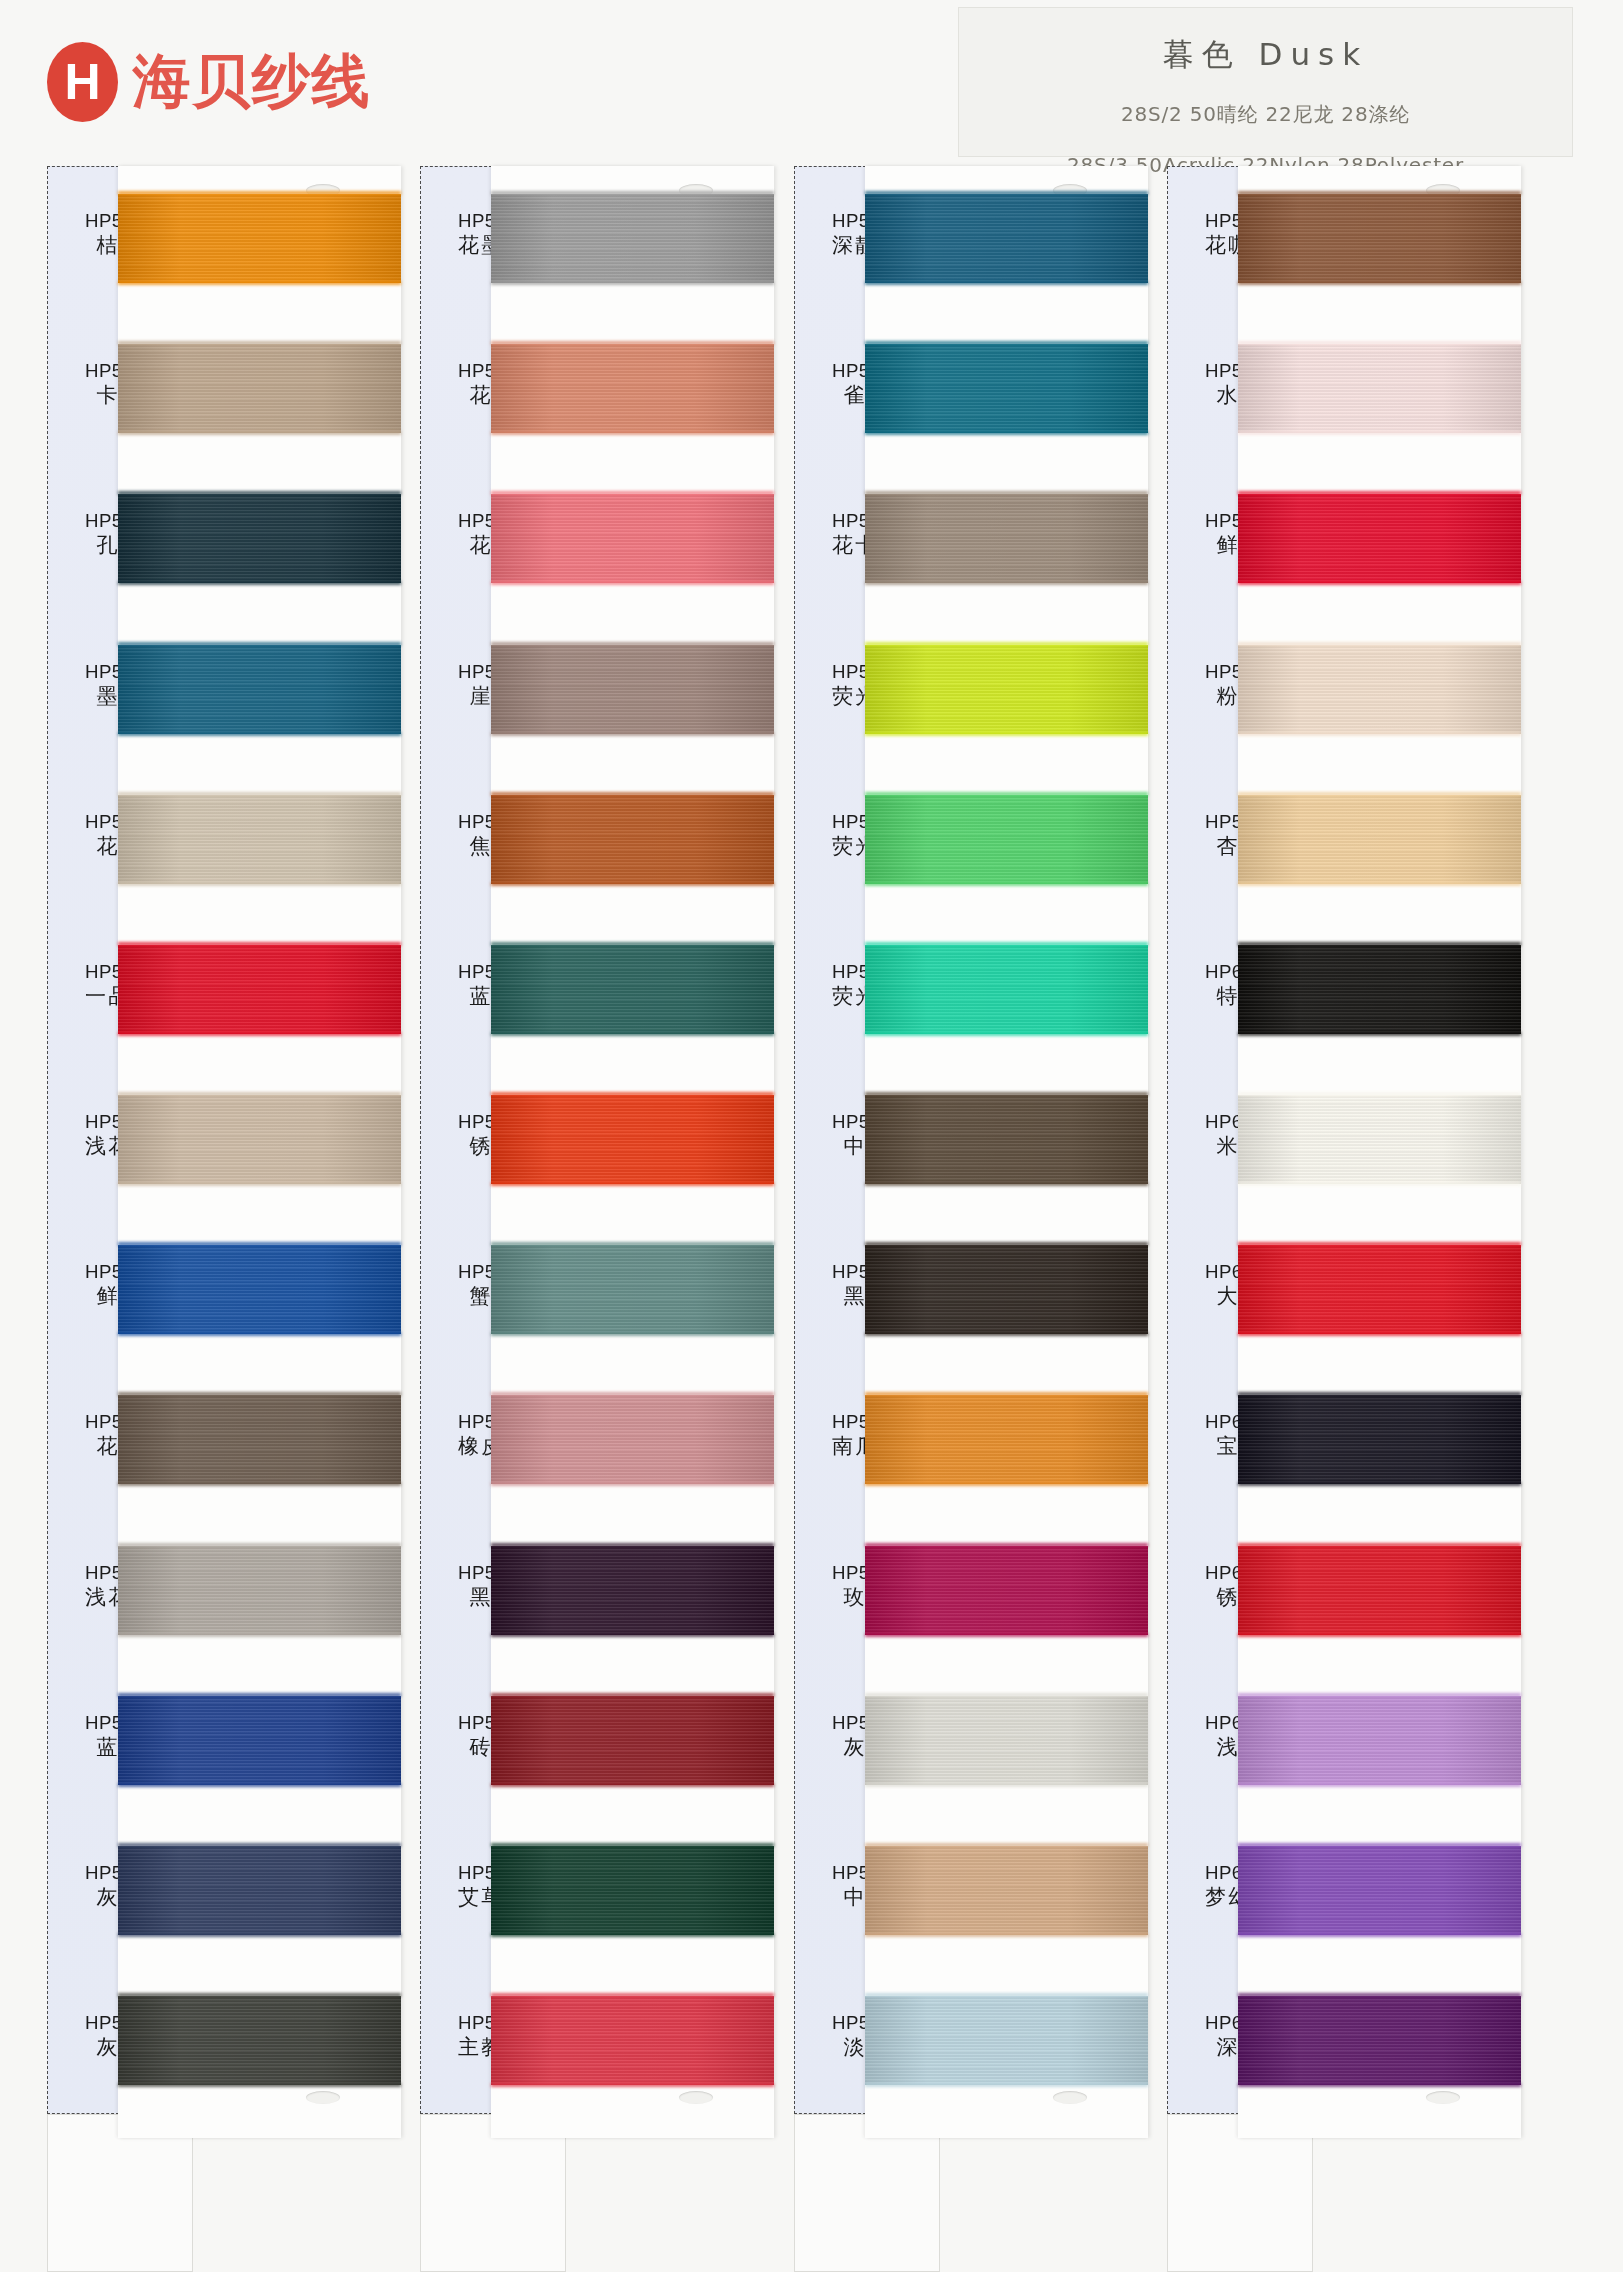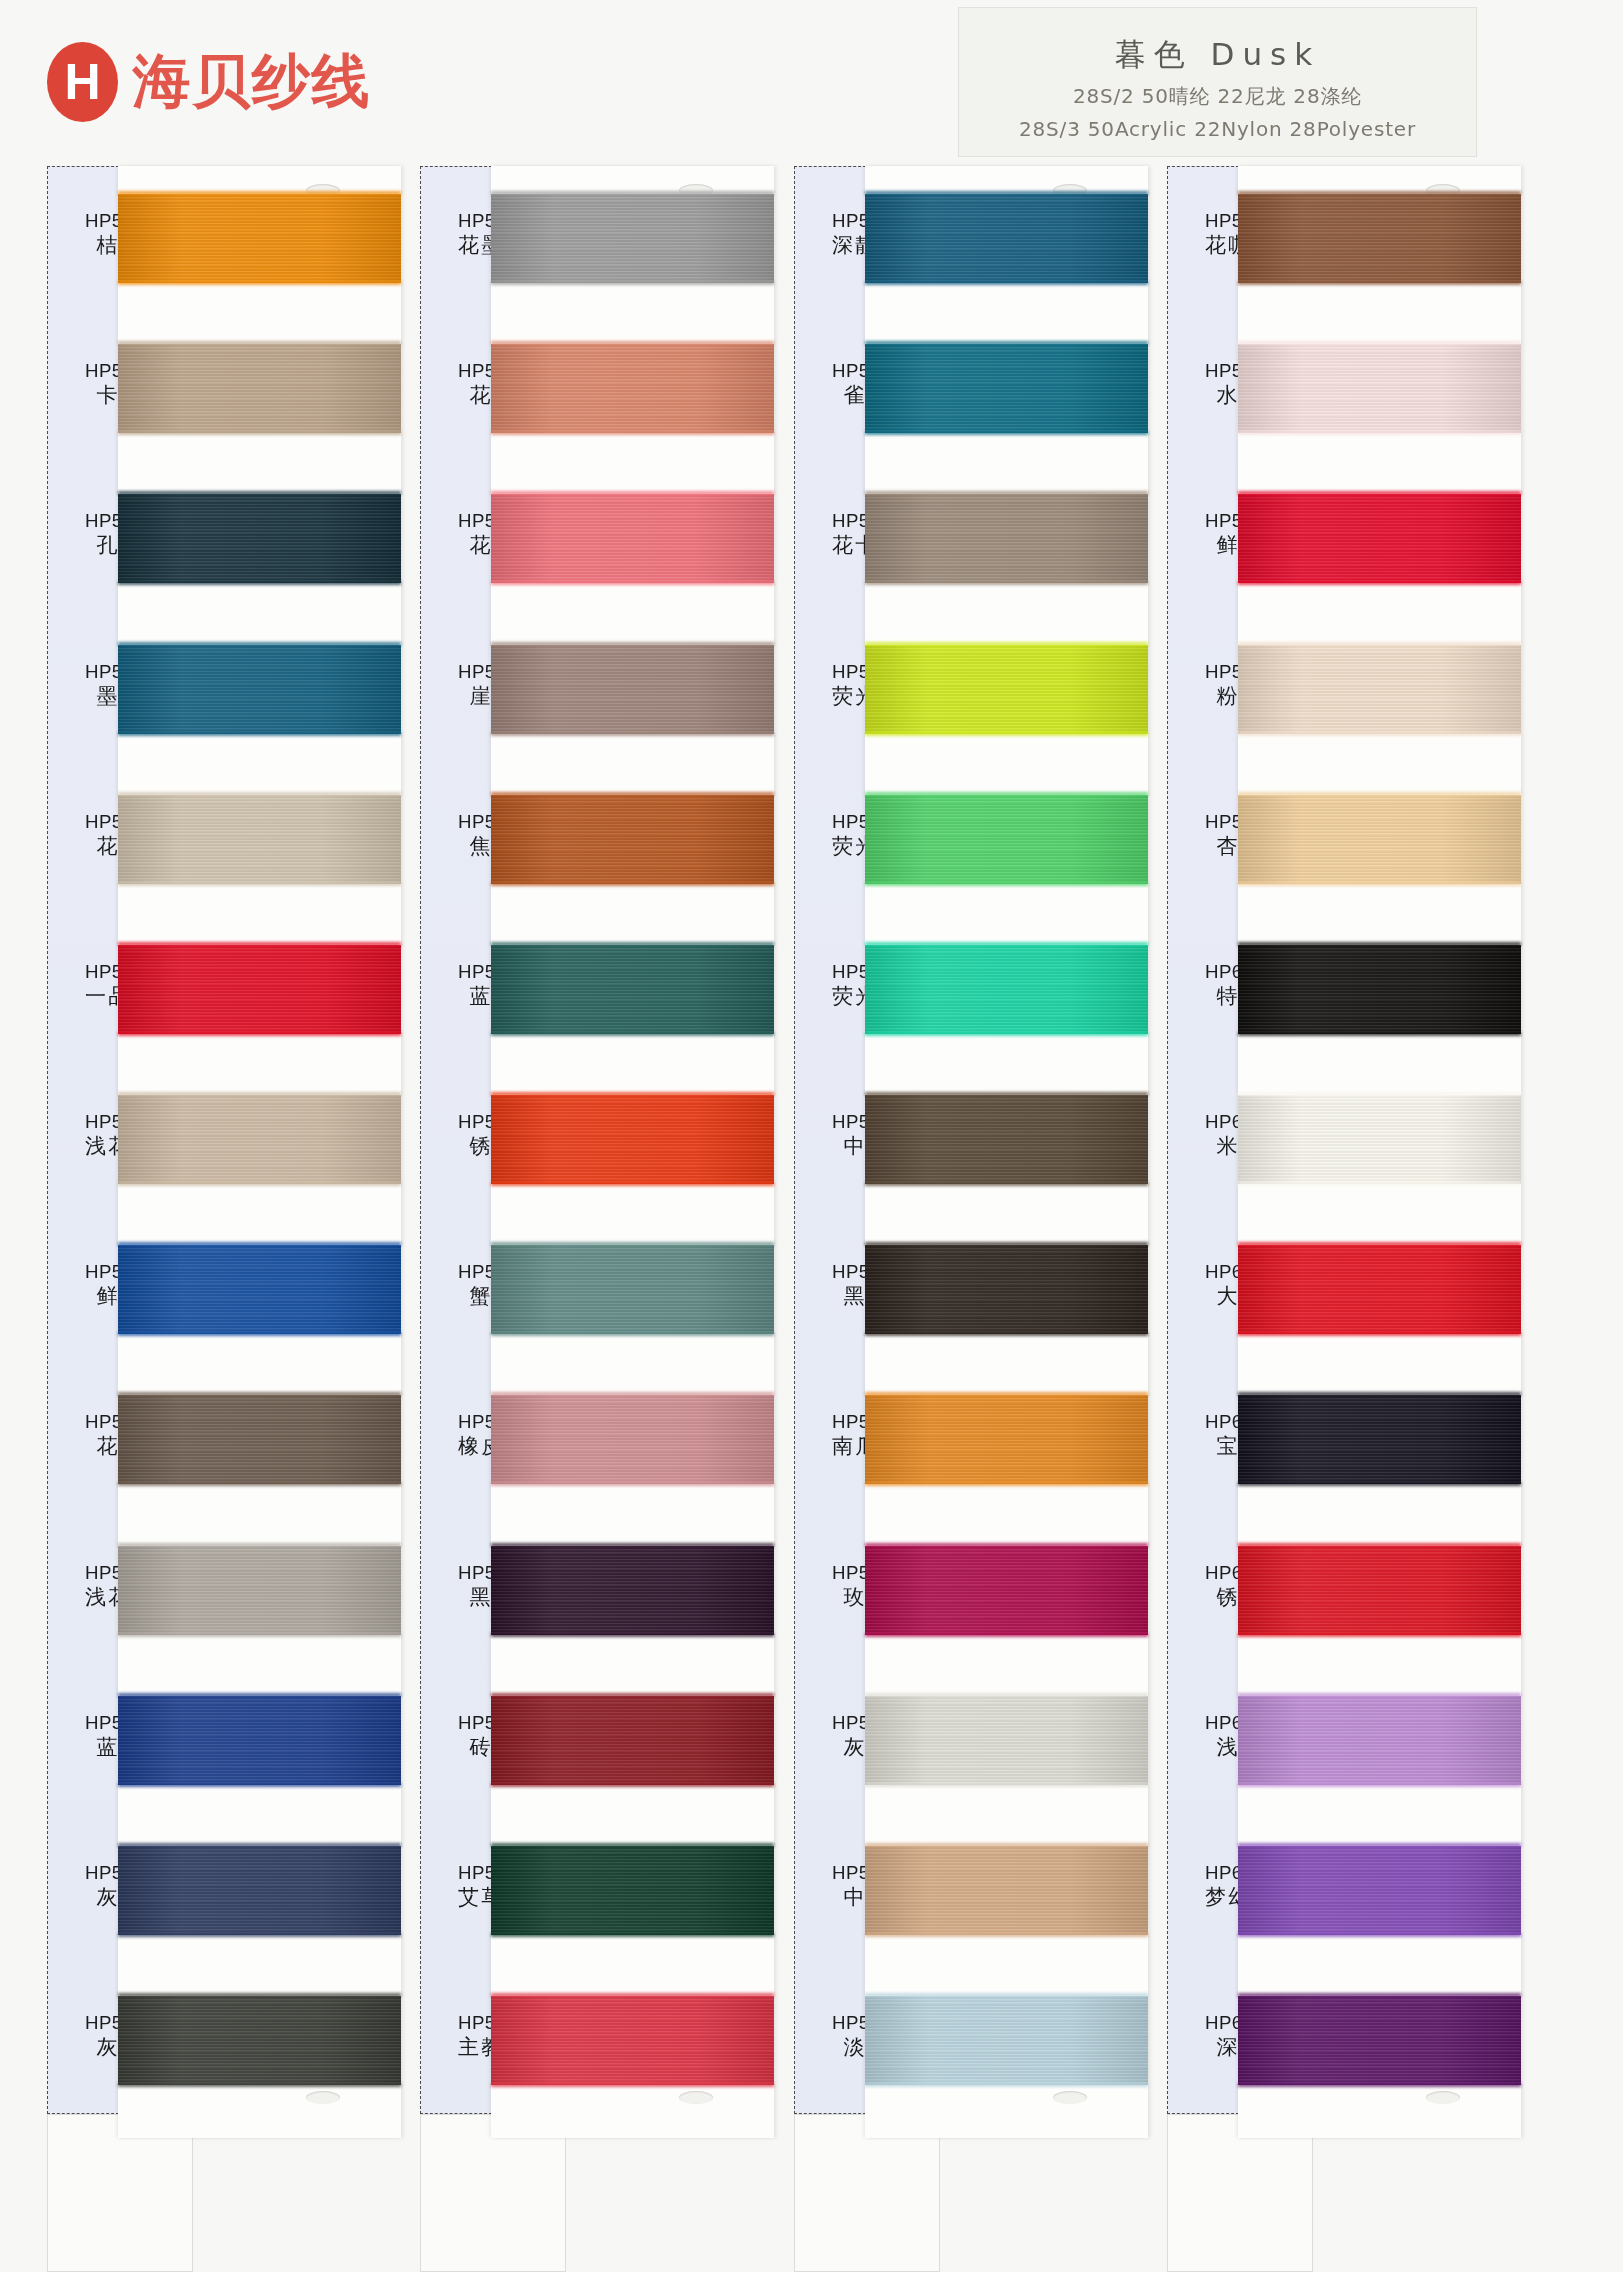--- a/index.html
+++ b/index.html
@@ -20,27 +20,27 @@
     display:flex;align-items:center;justify-content:center;
     color:#fff;font-weight:bold;font-size:50px;line-height:1;
     font-family:"Liberation Sans",sans-serif;
   }
   #logo-text{
     color:#E2574C;font-size:58px;font-weight:bold;letter-spacing:1.6px;
     font-family:"DejaVu Sans",sans-serif;
   }
 
   #title-block{
-    position:absolute;left:958px;top:6.5px;width:519px;height:150px;
+    position:absolute;left:958px;top:6.5px;width:615px;height:150px;
     background:#f2f2ef;border:0.8px solid #e2e2dd;
     display:flex;flex-direction:column;align-items:center;justify-content:flex-start;
     padding-top:26px;box-sizing:border-box;
   }
   #card-title{font-size:31px;color:#5b5b55;letter-spacing:8px;font-family:"DejaVu Sans",sans-serif;}
-  .spec{font-size:20px;color:#7d7a70;margin-top:7px;letter-spacing:0.8px;font-family:"DejaVu Sans",sans-serif;}
+  .spec{font-size:20px;color:#7d7a70;margin-top:25px;letter-spacing:0.8px;font-family:"DejaVu Sans",sans-serif;}
 
   
   #board{position:absolute;left:0;top:166px;width:1623px;height:2106px;}
 
   .column{
     position:absolute;top:0;width:355px;height:2106px;
   }
   .col-0{left:47px;}
   .col-1{left:420px;}
   .col-2{left:794px;}

